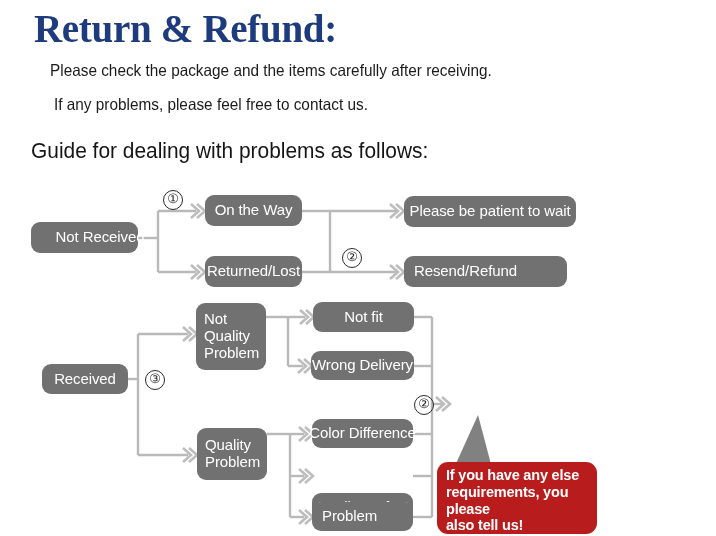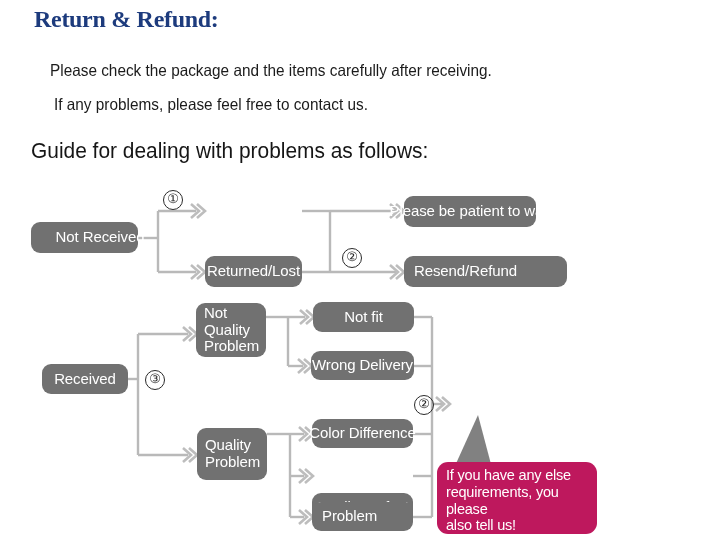--- a/index.html
+++ b/index.html
@@ -16,21 +16,21 @@
     font-family: "Liberation Sans", sans-serif;
   }
 
   
   #title {
     position: absolute;
     left: 34px;
     top: 6px;
     font-family: "Liberation Serif", serif;
     font-weight: bold;
-    font-size: 24px;
+    font-size: 39px;
     letter-spacing: -0.3px;
     color: #1d3b7d;
     white-space: nowrap;
   }
   .lead {
     position: absolute;
     font-family: "Liberation Sans", sans-serif;
     font-size: 16.5px;
     color: #1b1b1b;
     white-space: nowrap;
@@ -106,29 +106,30 @@
     background: transparent;
   }
 
   
   #callout {
     position: absolute;
     left: 437px;
     top: 462px;
     width: 160px;
     height: 72px;
-    background: #be185d;
+    background: #b91c1c;
     border-radius: 11px;
     color: #ffffff;
     font-family: "Liberation Sans", sans-serif;
     font-size: 14.5px;
     line-height: 1.16;
     padding: 5px 8px 0 9px;
     box-sizing: border-box;
     letter-spacing: -0.2px;
+    font-weight: bold;
   }
   #callout-tail {
     position: absolute;
     left: 440px;
     top: 410px;
     width: 70px;
     height: 60px;
   }
 </style>
 </head>
@@ -216,25 +217,26 @@
 
         <path d="M299 510 L307 517 L299 524"></path>
           <path d="M305 510 L313 517 L305 524"></path>
 
         <path d="M436 397 L444 404 L436 411"></path>
           <path d="M442 397 L450 404 L442 411"></path>
       </g>
     </svg>
 
     <div class="node" style="left:31px;  top:222px; width:107px; height:31px;padding-left:37px;">Not Received</div>
+    <div class="node" style="left:205px; top:195px; width:97px;  height:31px;">On the Way</div>
     <div class="node" style="left:205px; top:256px; width:97px;  height:31px;">Returned/Lost</div>
-    <div class="node" style="left:404px; top:196px; width:132px; height:31px;">Please be patient to wait</div>
+    <div class="node" style="left:404px; top:196px; width:172px; height:31px;">Please be patient to wait</div>
     <div class="node" style="left:404px; top:256px; width:163px; height:31px; justify-content:flex-start; padding-left:10px;">Resend/Refund</div>
     <div class="node" style="left:42px;  top:364px; width:86px;  height:30px;">Received</div>
-    <div class="node multi" style="left:196px; top:303px; width:70px; height:54px; white-space:pre-line;">Not
+    <div class="node multi" style="left:196px; top:303px; width:70px; height:67px; white-space:pre-line;">Not
 Quality
 Problem</div>
     <div class="node multi" style="left:197px; top:428px; width:70px; height:52px; white-space:pre-line;">Quality
 Problem</div>
     <div class="node" style="left:313px; top:302px; width:101px; height:30px;">Not fit</div>
     <div class="node" style="left:311px; top:351px; width:103px; height:29px;">Wrong Delivery</div>
     <div class="node" style="left:312px; top:419px; width:101px; height:29px;">Color Difference</div>
     <div class="node" style="left:312px; top:461px; width:101px; height:29px;margin-top:32px;">Quality Defect</div>
     <div class="node" style="left:312px; top:502px; width:101px; height:29px; justify-content:flex-start; padding-left:10px;">Problem</div>
 

